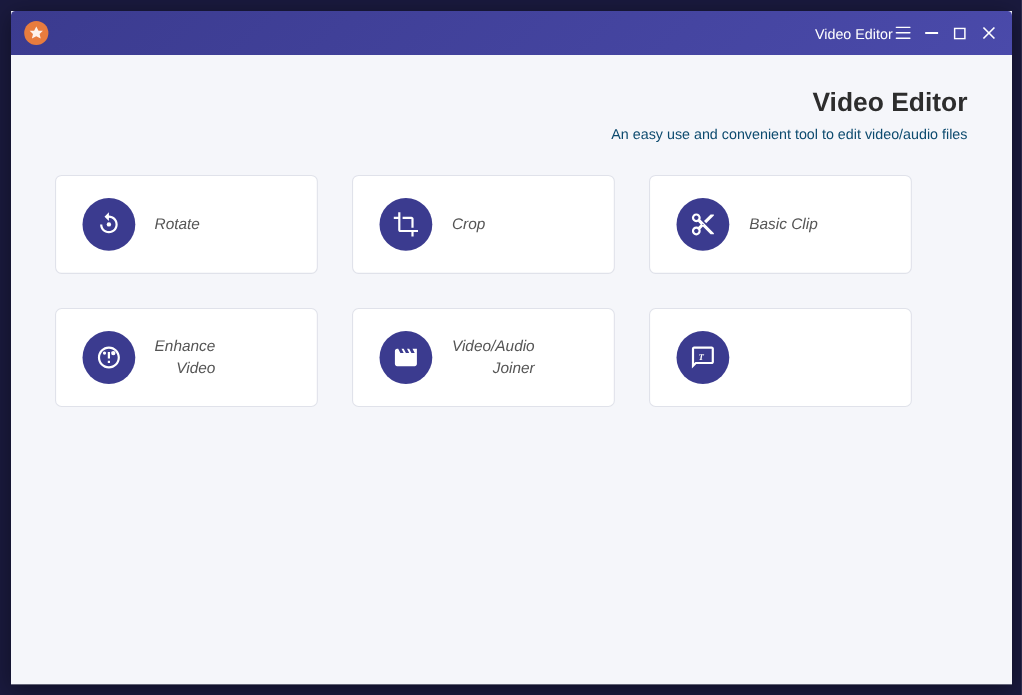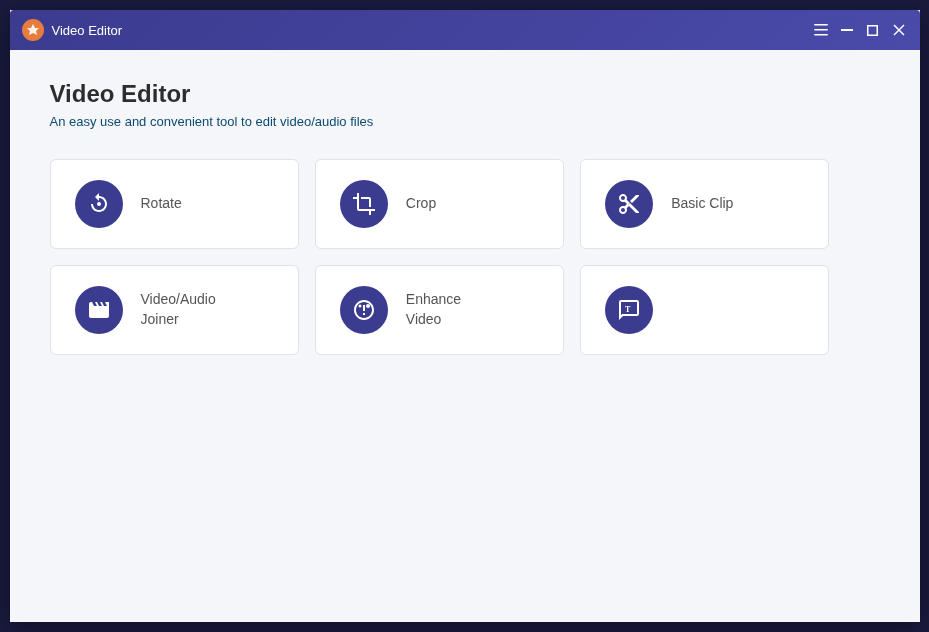--- a/index.html
+++ b/index.html
@@ -20,20 +20,21 @@
     }
 
     .window {
       width: 910px;
       height: 612px;
       background: #f0f2f7;
       border-radius: 0;
       display: flex;
       flex-direction: column;
       box-shadow: 0 4px 20px rgba(0,0,0,0.4);
+      text-align: right;
     }
 
     .titlebar {
       background: linear-gradient(135deg, #3b3b8f 0%, #4a4aaa 100%);
       height: 40px;
       display: flex;
       align-items: center;
       padding: 0 12px;
       border-radius: 4px 4px 0 0;
       flex-shrink: 0;
@@ -92,22 +93,23 @@
 
     .page-subtitle {
       font-size: 13px;
       color: #0c4a6e;
       margin-bottom: 30px;
     }
 
     .grid {
       display: grid;
       grid-template-columns: repeat(3, 1fr);
-      gap: 16px;
+      gap: 31px;
       max-width: 780px;
+      font-style: italic;
     }
 
     .card {
       background: white;
       border-radius: 6px;
       border: 1px solid #e0e2ea;
       padding: 20px 24px;
       display: flex;
       align-items: center;
       gap: 18px;
@@ -217,46 +219,46 @@
             <path d="M9.64 7.64c.23-.5.36-1.05.36-1.64 0-2.21-1.79-4-4-4S2 3.79 2 6s1.79 4 4 4c.59 0 1.14-.13 1.64-.36L10 12l-2.36 2.36C7.14 14.13 6.59 14 6 14c-2.21 0-4 1.79-4 4s1.79 4 4 4 4-1.79 4-4c0-.59-.13-1.14-.36-1.64L12 14l7 7h3v-1L9.64 7.64zM6 8c-1.1 0-2-.89-2-2s.9-2 2-2 2 .89 2 2-.9 2-2 2zm0 12c-1.1 0-2-.89-2-2s.9-2 2-2 2 .89 2 2-.9 2-2 2zm6-7.5c-.28 0-.5-.22-.5-.5s.22-.5.5-.5.5.22.5.5-.22.5-.5.5zM19 3l-6 6 2 2 7-7V3z"></path>
           </svg>
         </div>
         <span class="card-label">Basic Clip</span>
       </div>
 
 
       <div class="card">
         <div class="card-icon">
           <svg class="icon-svg" viewBox="0 0 24 24">
+            <path d="M12 2C6.48 2 2 6.48 2 12s4.48 10 10 10 10-4.48 10-10S17.52 2 12 2zm0 18c-4.41 0-8-3.59-8-8s3.59-8 8-8 8 3.59 8 8-3.59 8-8 8zm-1-13h2v6h-2zm0 8h2v2h-2z"></path>
+            <circle cx="16" cy="8" r="2" fill="white"></circle>
+            <circle cx="8" cy="8" r="1.5" fill="white"></circle>
+          </svg>
+        </div>
+        <div class="card-label multiline">
+          <span>Enhance</span>
+          <span>Video</span>
+        </div>
+      </div>
+
+      <div class="card">
+        <div class="card-icon">
+          <svg class="icon-svg" viewBox="0 0 24 24">
             <path d="M18 4l2 4h-3l-2-4h-2l2 4h-3l-2-4H8l2 4H7L5 4H4c-1.1 0-1.99.9-1.99 2L2 18c0 1.1.9 2 2 2h16c1.1 0 2-.9 2-2V4h-4z"></path>
           </svg>
         </div>
         <div class="card-label multiline">
           <span>Video/Audio</span>
           <span>Joiner</span>
         </div>
       </div>
 
       <div class="card">
         <div class="card-icon">
           <svg class="icon-svg" viewBox="0 0 24 24">
-            <path d="M12 2C6.48 2 2 6.48 2 12s4.48 10 10 10 10-4.48 10-10S17.52 2 12 2zm0 18c-4.41 0-8-3.59-8-8s3.59-8 8-8 8 3.59 8 8-3.59 8-8 8zm-1-13h2v6h-2zm0 8h2v2h-2z"></path>
-            <circle cx="16" cy="8" r="2" fill="white"></circle>
-            <circle cx="8" cy="8" r="1.5" fill="white"></circle>
-          </svg>
-        </div>
-        <div class="card-label multiline">
-          <span>Enhance</span>
-          <span>Video</span>
-        </div>
-      </div>
-
-      <div class="card">
-        <div class="card-icon">
-          <svg class="icon-svg" viewBox="0 0 24 24">
             <path d="M20 2H4c-1.1 0-2 .9-2 2v18l4-4h14c1.1 0 2-.9 2-2V4c0-1.1-.9-2-2-2zm0 14H5.17L4 17.17V4h16v12z"></path>
             <text x="8" y="14" font-size="8" fill="white" font-family="serif" font-weight="bold">T</text>
           </svg>
         </div>
       </div>
 
     </div>
   </div>
 </div>
 

